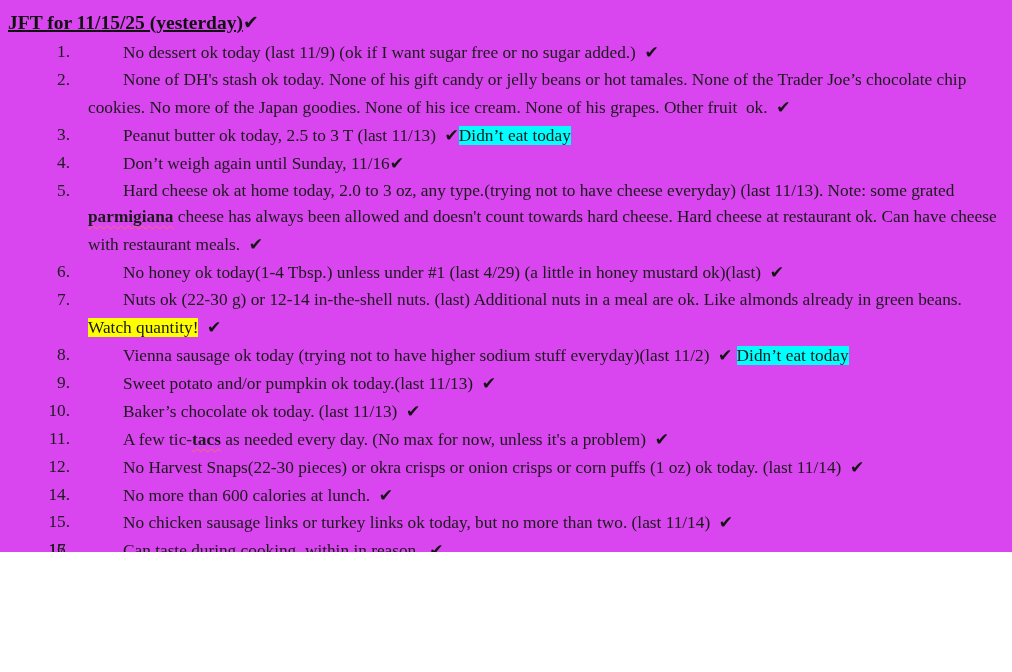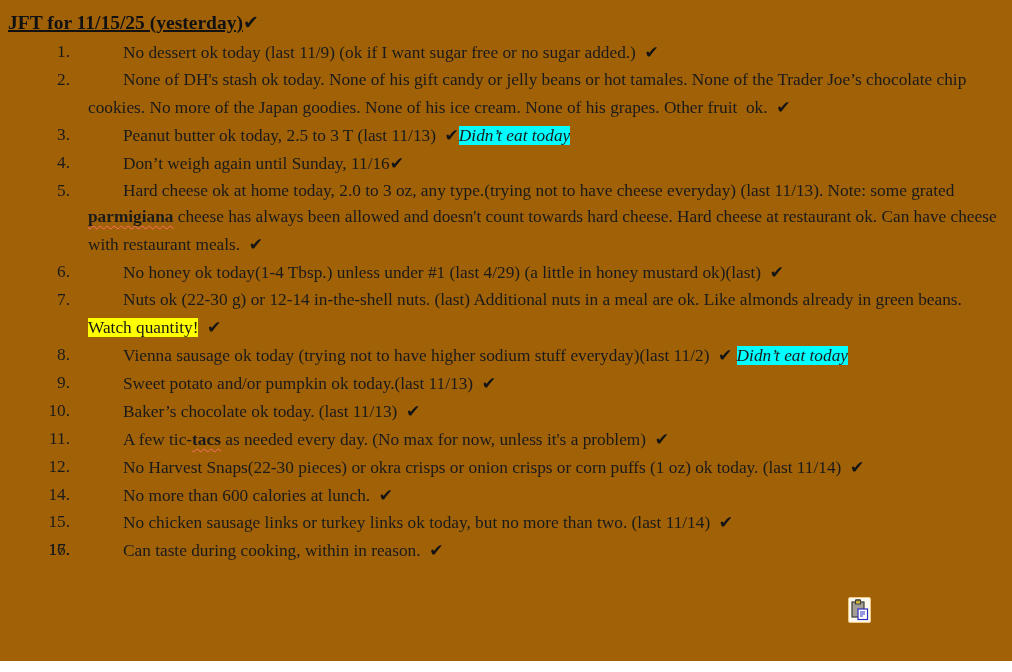--- a/index.html
+++ b/index.html
@@ -5,22 +5,22 @@
   html, body { margin: 0; padding: 0; }
   body {
     font-family: "Liberation Serif", serif;
     font-size: 17.3px;
     color: #1a1a1a;
     background: #ffffff;
   }
   .page {
     position: relative;
     width: 1012px;
-    height: 661px;
-    background: #a16207;
+    height: 552px;
+    background: #d946ef;
     overflow: hidden;
     box-sizing: border-box;
     padding-top: 9px;
   }
   h1 {
     margin: 0 0 3px 8px;
     font-size: 19.5px;
     line-height: 26px;
     font-weight: bold;
     color: #111111;
@@ -49,21 +49,21 @@
   }
   .li-text { white-space: pre-wrap; margin-left: 35px; }
   .run { }
   .check {
     font-family: "DejaVu Sans", sans-serif;
     font-weight: bold;
     font-size: 17px;
     color: #141414;
   }
   h1 .check { font-size: 19px; }
-  .hl-cyan   { background: var(--hl-cyan, #00ffff); font-style: italic; }
+  .hl-cyan   { background: var(--hl-cyan, #00ffff); }
   .hl-yellow { background: var(--hl-yellow, #ffff00); }
   .squiggle {
     text-decoration-line: underline;
     text-decoration-style: wavy;
     text-decoration-color: var(--squiggle, #ff6b6b);
     text-decoration-thickness: 1px;
     text-underline-offset: 3px;
     font-weight: bold;
   }
   .paste-btn {

